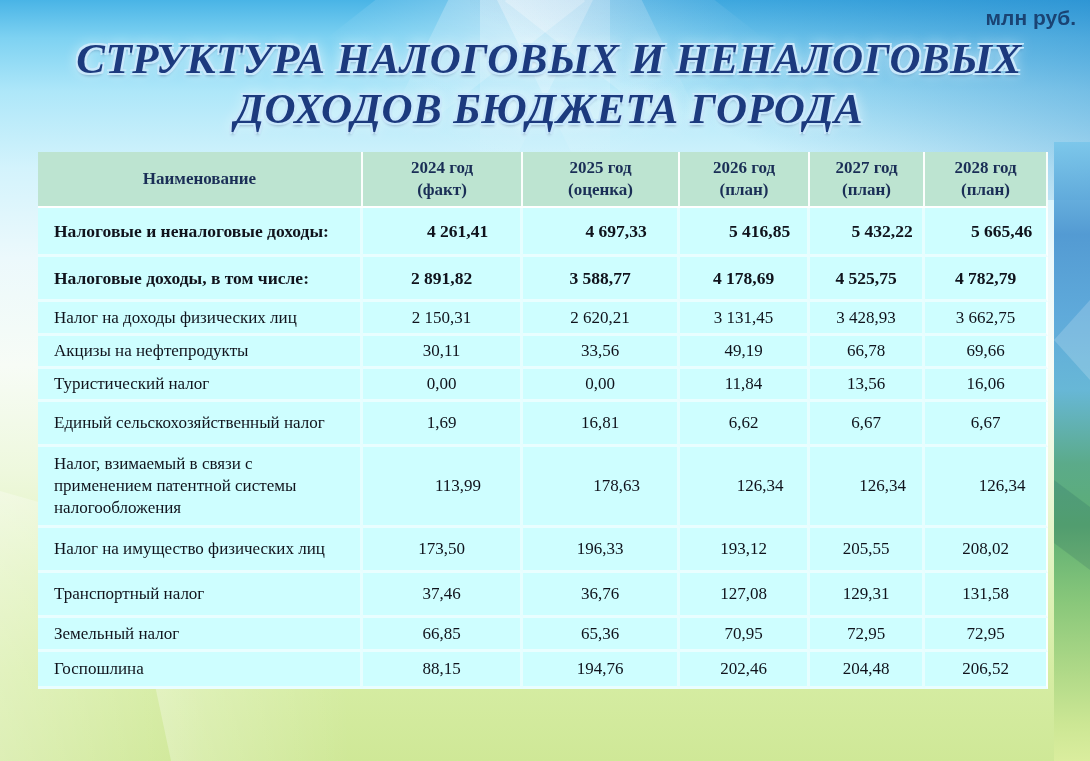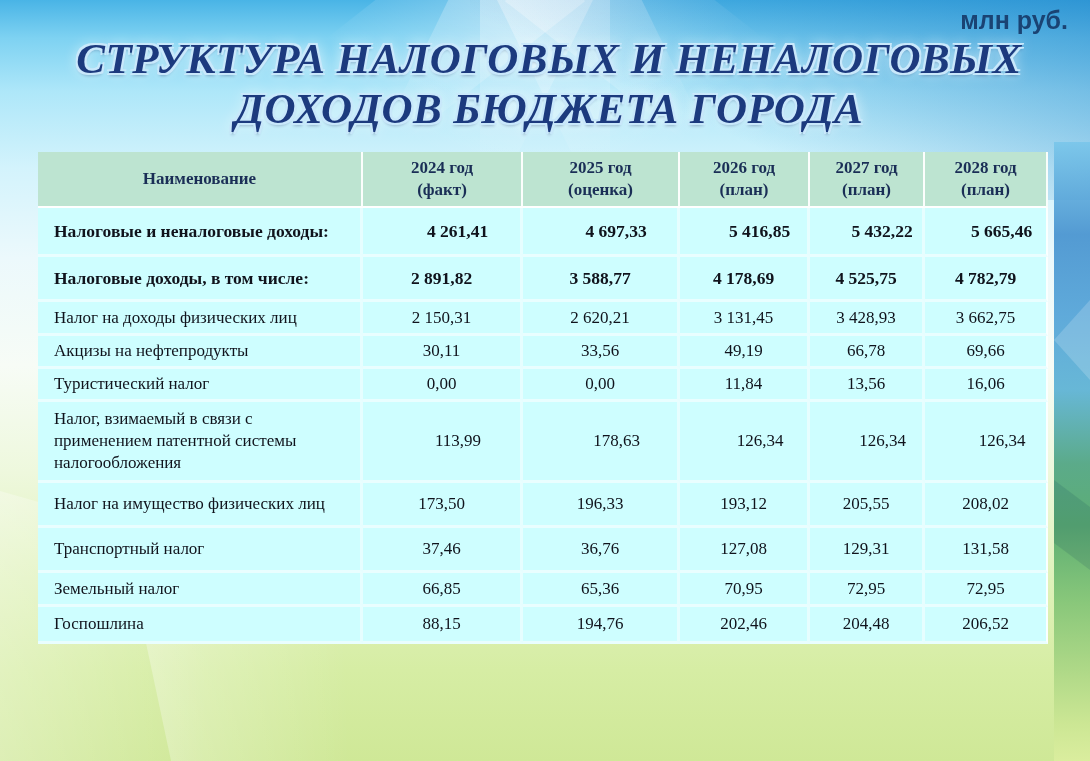--- a/index.html
+++ b/index.html
@@ -28,22 +28,22 @@
       #4aa467 62%, #7cc172 74%, #a8d583 85%, #cbe693 94%, #dcee9f 100%);}
   .facet1{top:300px;right:0;width:36px;height:80px;
     background:rgba(255,255,255,.18);clip-path:polygon(0 50%,100% 0,100% 100%);}
   .facet2{top:480px;right:0;width:36px;height:90px;
     background:rgba(0,40,80,.12);clip-path:polygon(0 0,100% 30%,100% 100%,0 70%);}
   .bl-streak1{bottom:-60px;left:-80px;width:470px;height:280px;transform:rotate(16deg);
     background:linear-gradient(75deg,rgba(255,255,255,.45),rgba(255,255,255,0) 60%);}
   .bl-streak2{bottom:-30px;left:160px;width:340px;height:200px;transform:rotate(-12deg);
     background:linear-gradient(100deg,rgba(255,255,255,.30),rgba(255,255,255,0) 55%);}
   
-  .unit{position:absolute;top:6px;right:22px;
-    font-family:"Liberation Sans",sans-serif;font-weight:bold;font-size:25px;
+  .unit{position:absolute;top:6px;right:14px;
+    font-family:"Liberation Sans",sans-serif;font-weight:bold;font-size:21px;
     color:#1a4373;}
   
   .title{position:absolute;top:34px;left:4px;width:100%;margin:0;
     text-align:center;font-style:italic;font-weight:bold;
     font-size:43px;line-height:1.16;color:#1c3a7e;letter-spacing:.5px;
     text-shadow:-2px -2px 0 #c9e8fb, 2px -2px 0 #c9e8fb, -2px 2px 0 #c9e8fb,
                 2px 2px 0 #c9e8fb, 0 3px 3px rgba(20,40,90,.30),
                 0 0 14px rgba(255,255,255,.85);}
   .title .tl{display:block;}
   
@@ -163,20 +163,28 @@
         <td class="num">69,66</td>
       </tr>
       <tr class="h30">
         <td class="name">Туристический налог</td>
         <td class="num">0,00</td>
         <td class="num">0,00</td>
         <td class="num">11,84</td>
         <td class="num">13,56</td>
         <td class="num">16,06</td>
       </tr>
+      <tr class="h42">
+        <td class="name">Единый сельскохозяйственный налог</td>
+        <td class="num">1,69</td>
+        <td class="num">16,81</td>
+        <td class="num">6,62</td>
+        <td class="num">6,67</td>
+        <td class="num">6,67</td>
+      </tr>
       <tr class="h78">
         <td class="name">Налог, взимаемый в связи с применением патентной системы налогообложения</td>
         <td class="num">113,99</td>
         <td class="num">178,63</td>
         <td class="num">126,34</td>
         <td class="num">126,34</td>
         <td class="num">126,34</td>
       </tr>
       <tr class="h42">
         <td class="name">Налог на имущество физических лиц</td>

